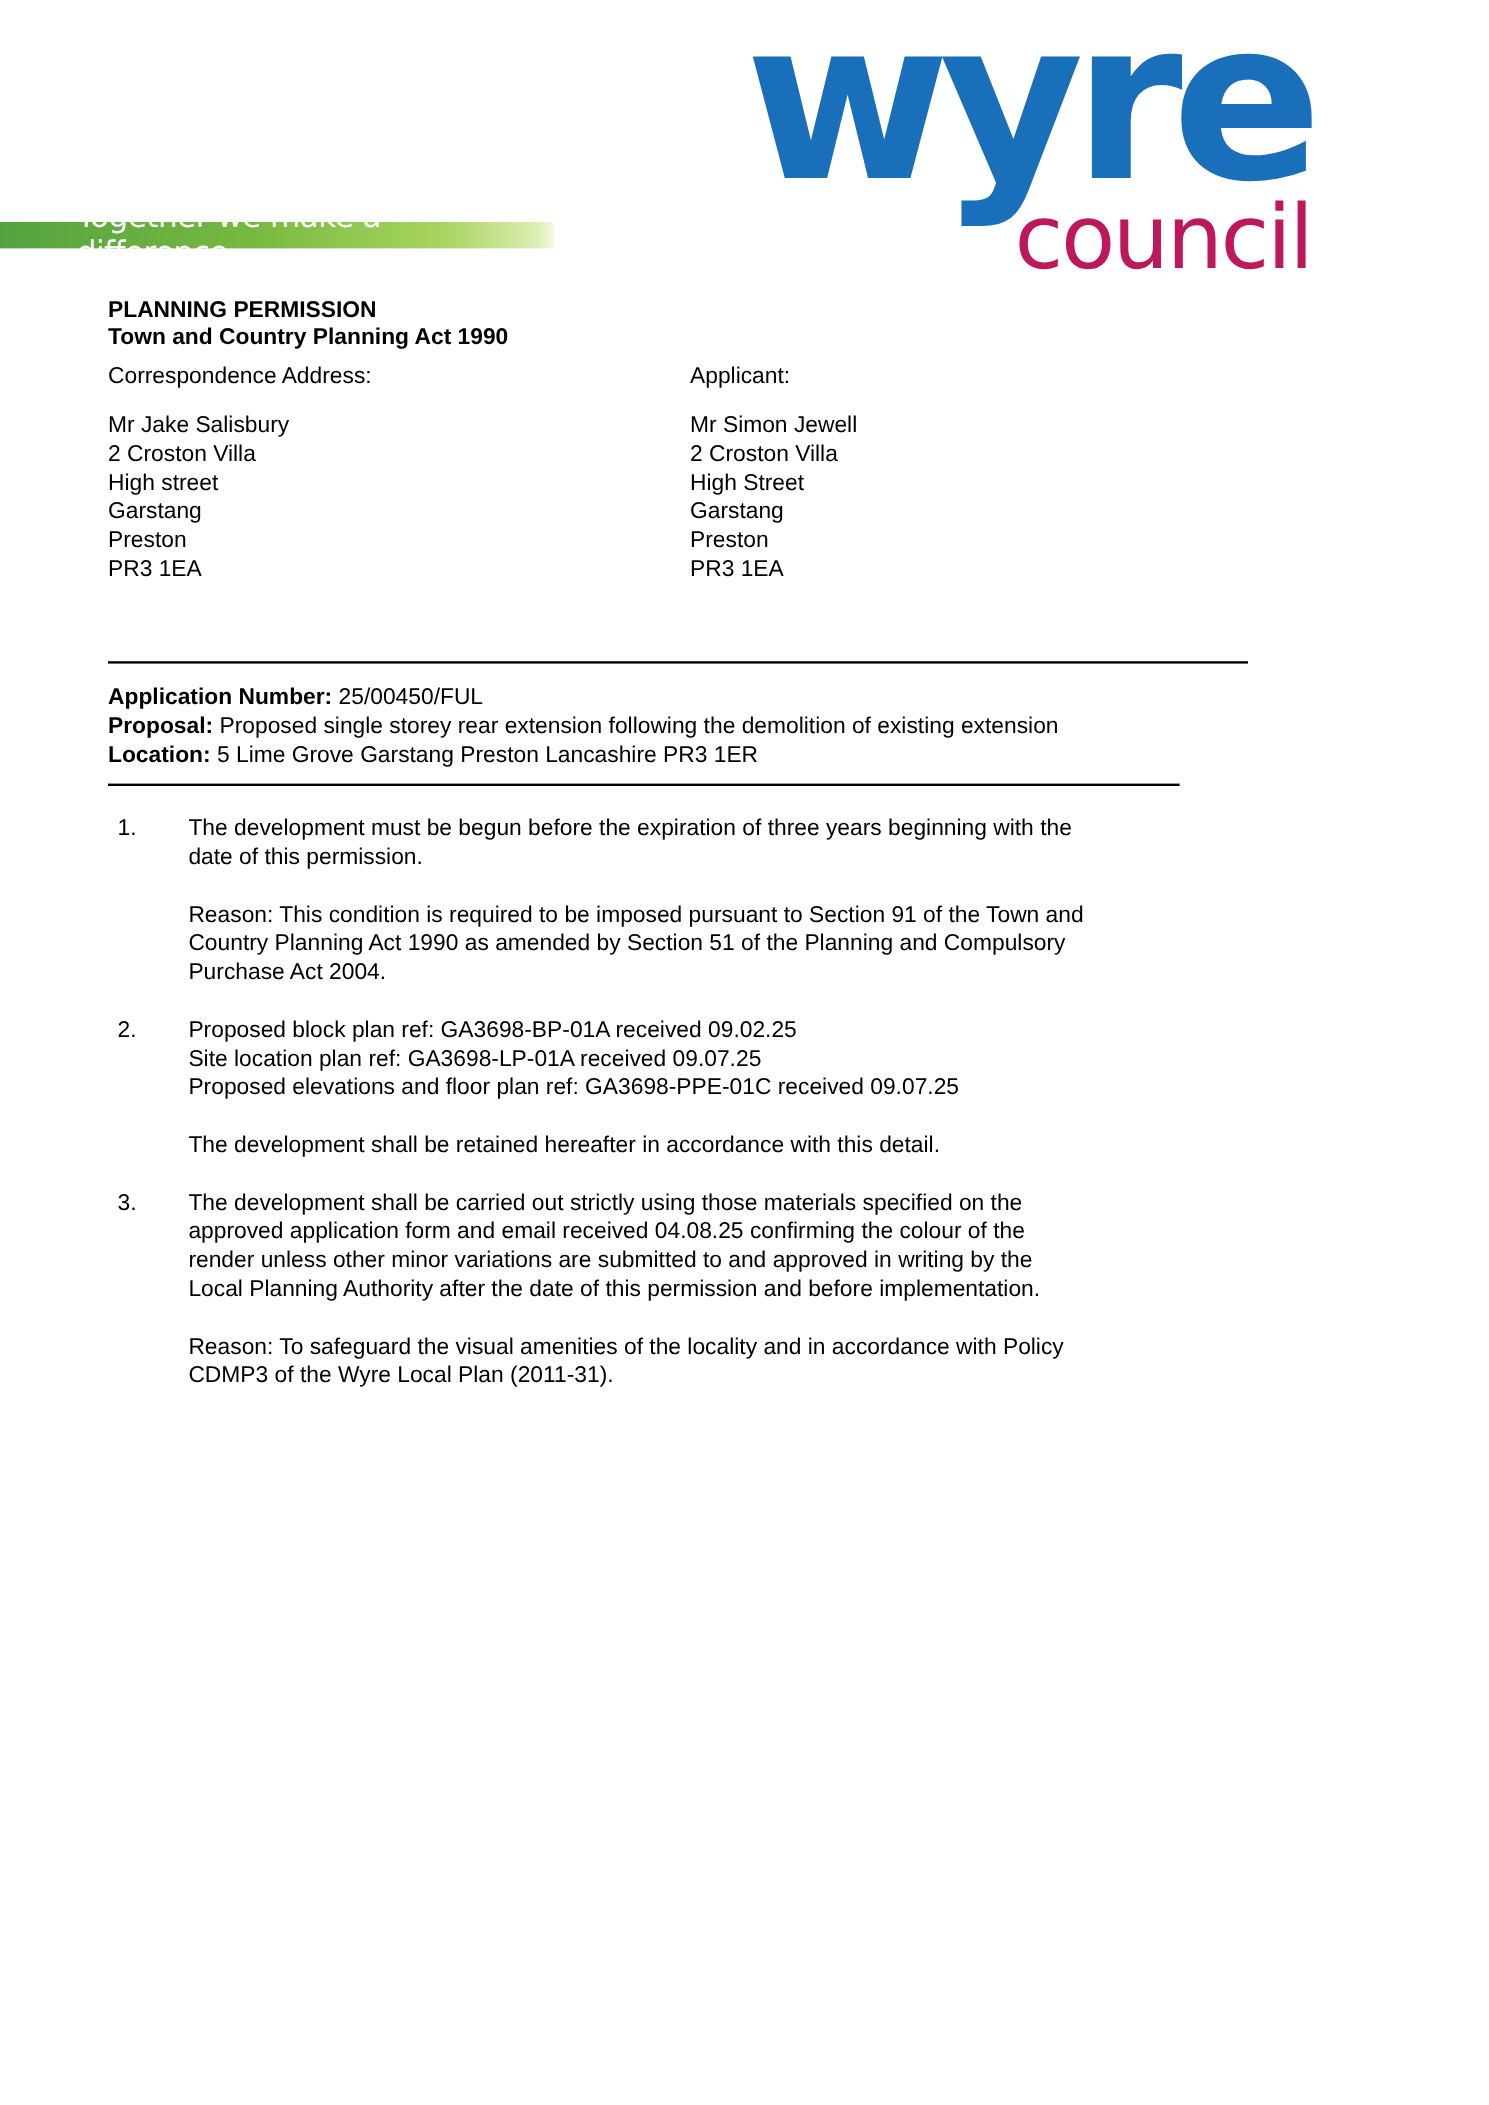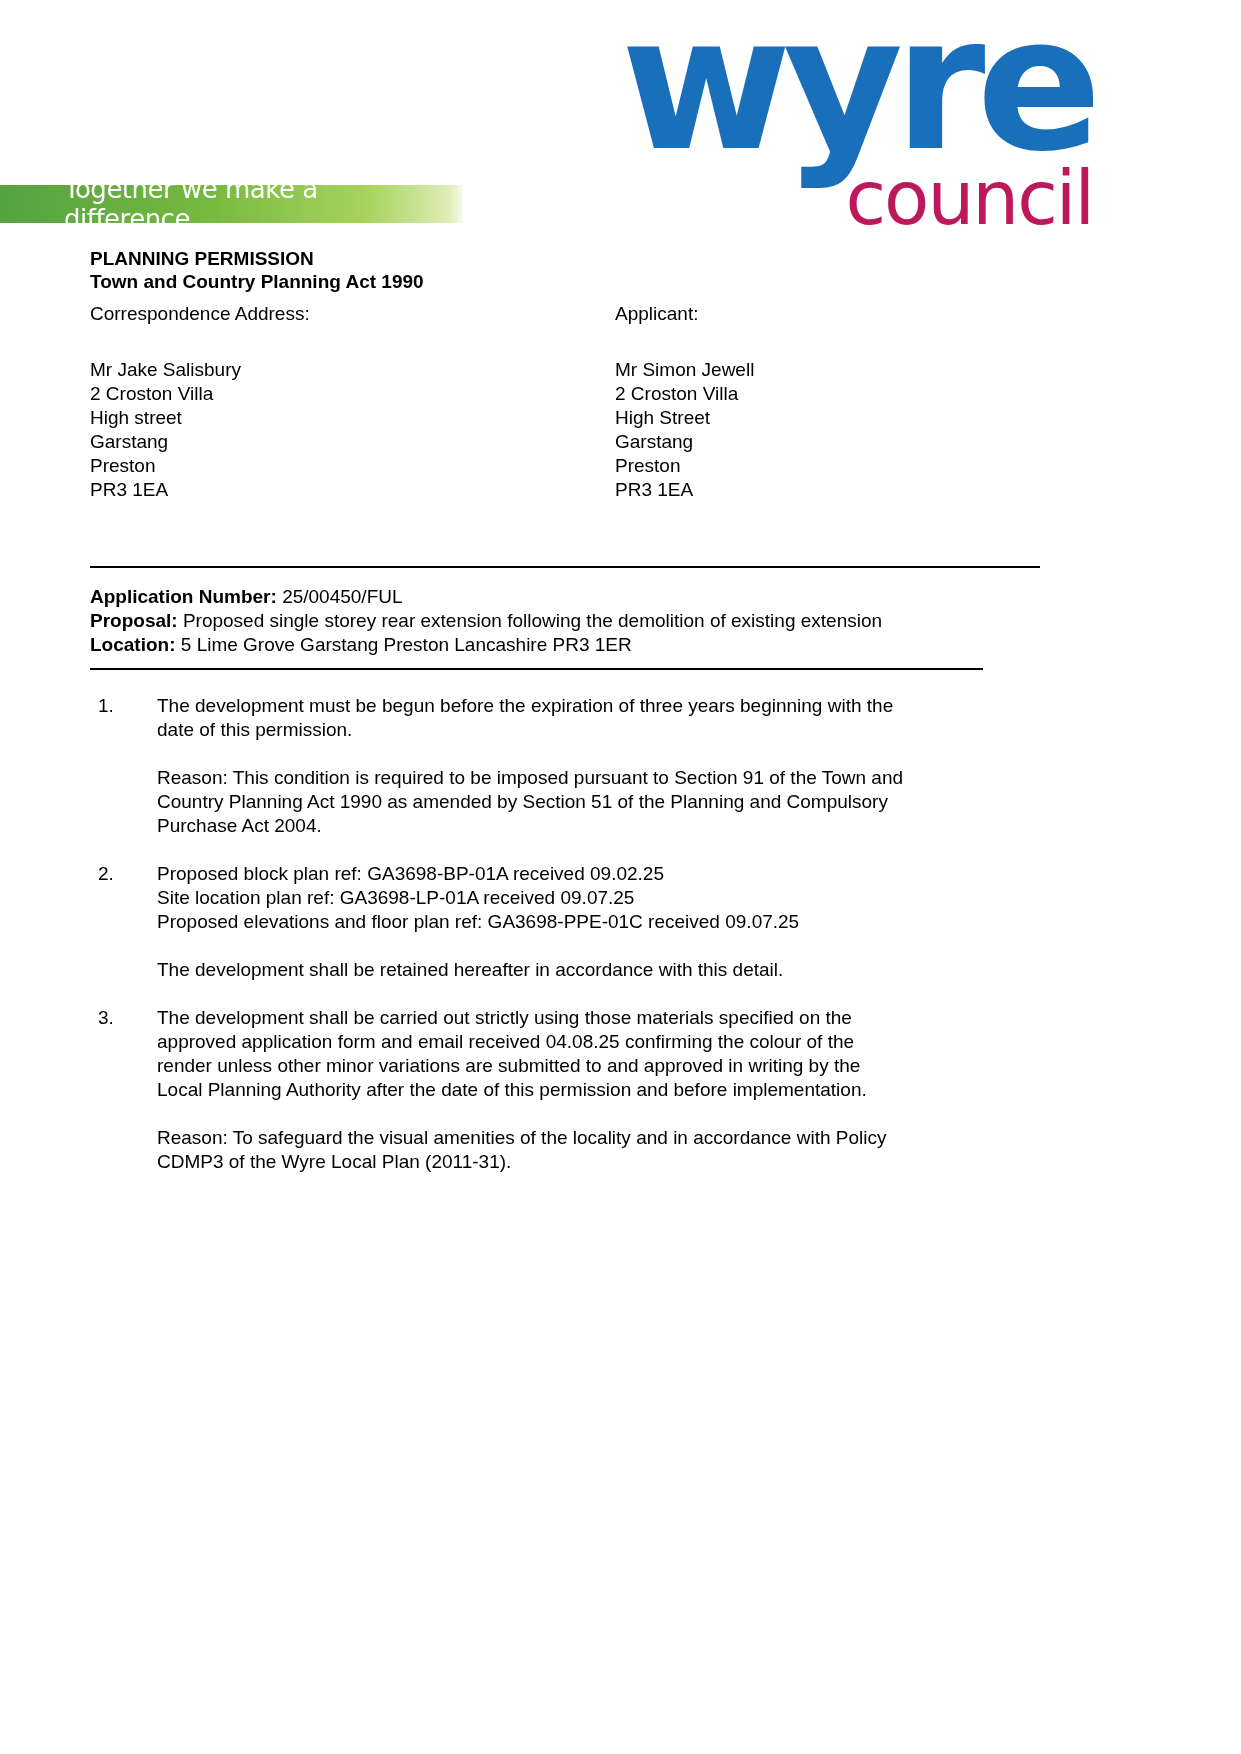--- a/index.html
+++ b/index.html
@@ -23,43 +23,43 @@
     font-size:74px;
     line-height:74px;
     letter-spacing:-2px;
     color:#be185d;
     margin-top:-16px;
     text-align:right;
   }
 
   .banner {
     position:absolute; top:185px; left:0;
-    width:462px; height:38px;
+    width:462px; height:22px;
     background:linear-gradient(90deg, #54a241 0%, #76b93f 45%, #a8d45f 80%, #ddedb4 97%, #f4fae8 100%);
     display:flex; align-items:center;
     padding-left:64px;
     color:#ffffff;
     font-family:"DejaVu Sans", sans-serif;
     font-size:26px;
     letter-spacing:-0.5px;
   }
 
   
   .content { position:absolute; left:90px; top:247px; width:950px; font-size:19px; line-height:24px; }
 
   .title-block { font-weight:bold; line-height:23px; }
 
   .b { font-weight:bold; }
 
-  .two-col { display:flex;gap:40px; }
+  .two-col { display:flex; }
   .col-left { width:485px; }
   .col-right { flex:1; }
 
   .labels-row { margin-top:9px; }
-  .address-row { margin-top:32px; }
+  .address-row { margin-top:17px; }
 
   .rule { border-top:2px solid #000; height:0; }
   .rule1 { margin-top:64px; width:950px; }
   .rule2 { margin-top:11px; width:893px; }
 
   .app-block { margin-top:17px; }
 
   .notice { margin-top:27px; }
 
   .conditions { margin-top:24px; }

